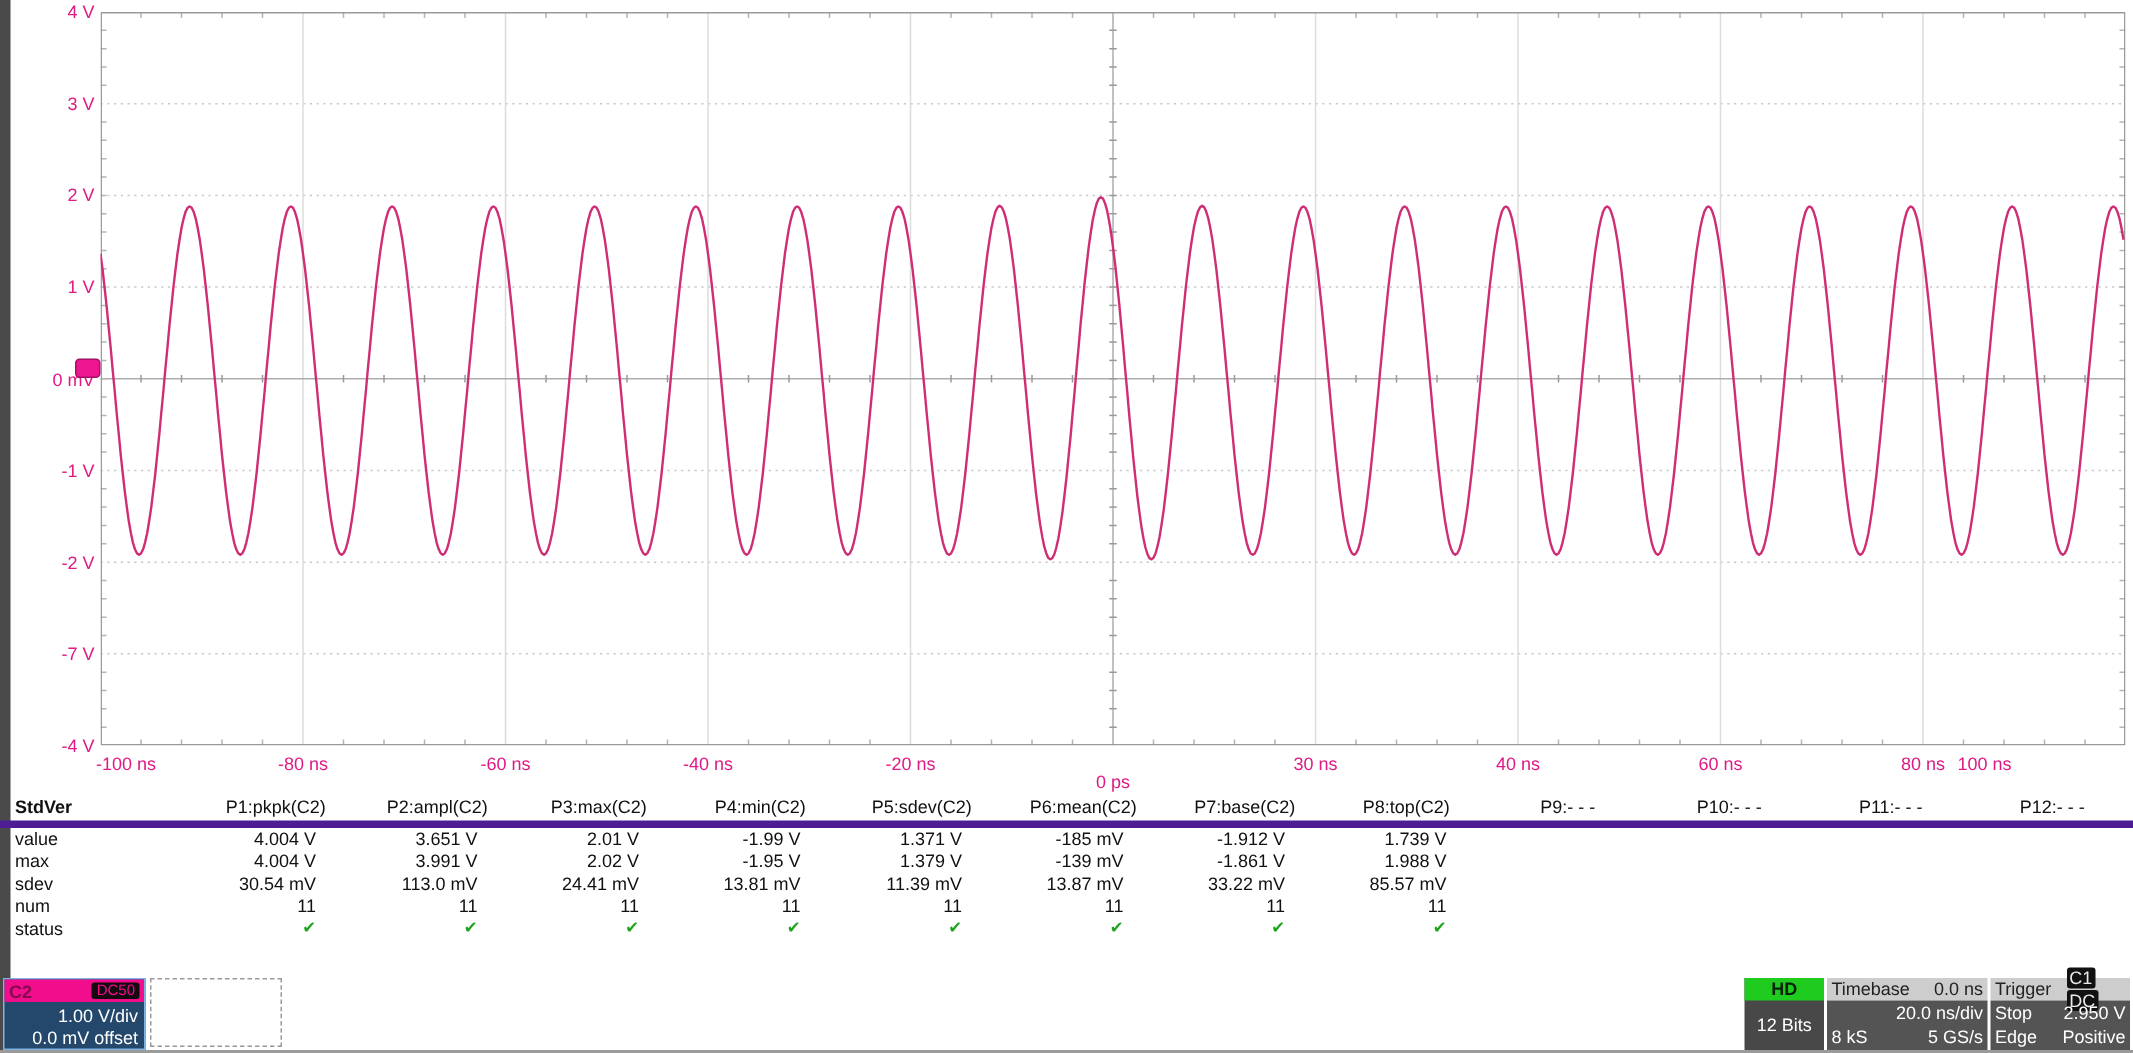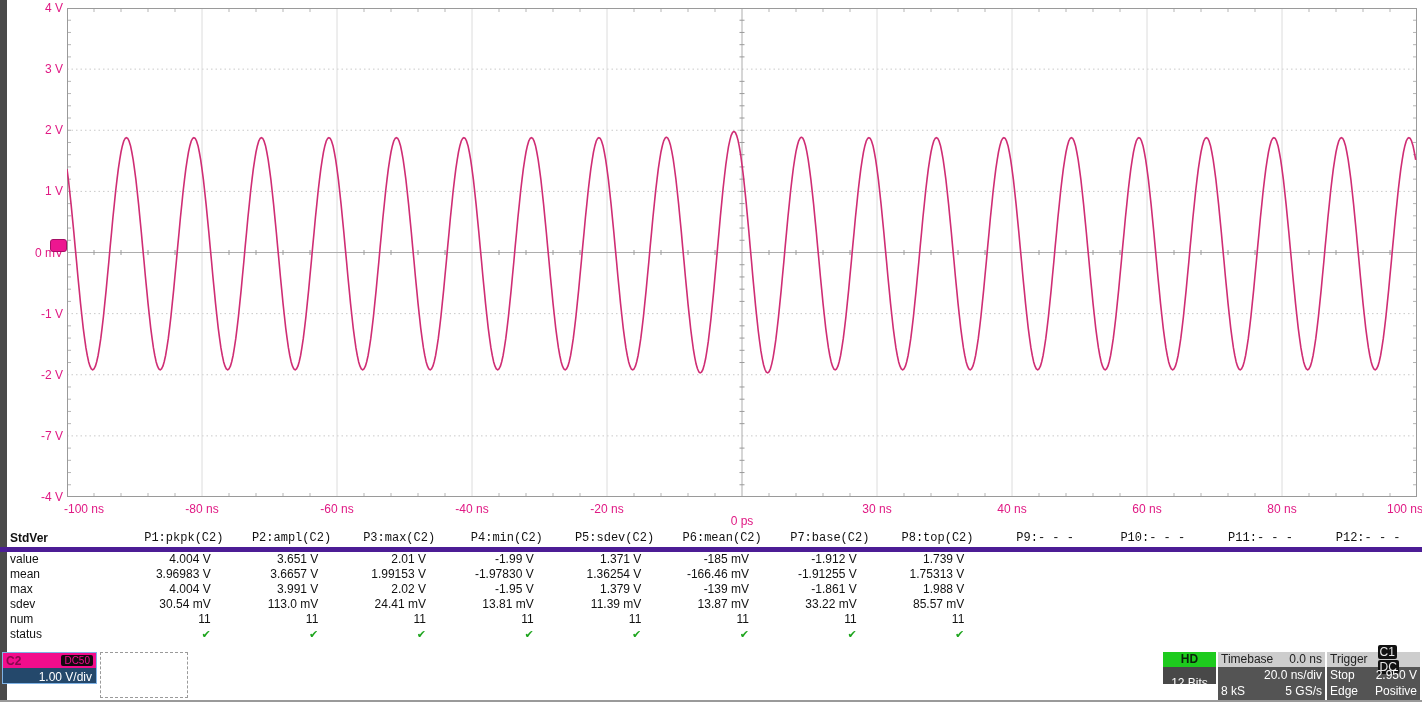--- a/index.html
+++ b/index.html
@@ -14,24 +14,24 @@
     border:1px solid #a60f66;border-radius:3px;box-sizing:border-box;}
   .tlabel{position:absolute;top:502px;height:15px;line-height:15px;font-size:12px;color:#e01a84;
     width:84px;text-align:center;}
   
   #measure-table{position:absolute;left:0;top:530px;width:1422px;font-size:12px;color:#111;}
   .mrow{display:grid;grid-template-columns:130px repeat(12,1fr);height:15px;line-height:15px;}
   .mrow.header{height:17px;line-height:16px;border-bottom:5px solid #4c1d95;}
   .mrow .rowlabel{padding-left:10px;text-align:left;}
   .mrow.header .rowlabel{font-weight:bold;}
   .mcell{text-align:right;padding-right:27px;white-space:nowrap;}
-  .mrow.header .mcell{text-align:center;padding-right:0;font-family:Liberation Mono, monospace;}
+  .mrow.header .mcell{text-align:center;padding-right:0;}
   .mcell.status-ok{color:#1ea51e;font-size:11px;}
   
-  .descbox{position:absolute;top:652px;height:32px;box-sizing:border-box;font-size:12px;}
+  .descbox{position:absolute;top:652px;height:48px;box-sizing:border-box;font-size:12px;}
   #c2-box{left:2px;width:95px;border:1px solid #7fb2e5;background:#24486b;}
   #c2-head{height:15px;background:#f20d8c;display:flex;align-items:center;justify-content:space-between;
     padding:0 3px;}
   #c2-name{color:#87094e;font-weight:bold;font-size:12px;}
   .badge{background:#140a10;color:#f20d8c;font-size:10px;line-height:11px;padding:0 3px;border-radius:2px;}
   #c2-body{color:#fff;text-align:right;padding:2px 4px 0 0;line-height:15px;}
   #empty-slot{left:100px;width:88px;height:46px;border:1px dashed #9a9a9a;background:#fff;}
   #hd-box{left:1163px;width:53px;background:#484848;}
   #hd-head{height:15px;background:#1ecb1e;color:#0a230a;font-weight:bold;text-align:center;line-height:15px;}
   #hd-body{color:#fff;text-align:center;line-height:32px;}
@@ -316,21 +316,21 @@
       <div class="tlabel" style="text-align: left; left: 64px;">-100 ns</div>
       <div class="tlabel" style="left: 160px;">-80 ns</div>
       <div class="tlabel" style="left: 295px;">-60 ns</div>
       <div class="tlabel" style="left: 430px;">-40 ns</div>
       <div class="tlabel" style="left: 565px;">-20 ns</div>
       <div class="tlabel" style="left: 700px; margin-top: 12px;">0 ps</div>
       <div class="tlabel" style="left: 835px;">30 ns</div>
       <div class="tlabel" style="left: 970px;">40 ns</div>
       <div class="tlabel" style="left: 1105px;">60 ns</div>
       <div class="tlabel" style="left: 1240px;">80 ns</div>
-      <div class="tlabel" style="text-align: right; left: 1339px;">100 ns</div>
+      <div class="tlabel" style="text-align: right; left: 1257px;">100 ns</div>
     </div>
 
   <div id="measure-table">
       <div class="mrow header">
         <div class="rowlabel">StdVer</div>
         <div class="mcell">P1:pkpk(C2)</div>
         <div class="mcell">P2:ampl(C2)</div>
         <div class="mcell">P3:max(C2)</div>
         <div class="mcell">P4:min(C2)</div>
         <div class="mcell">P5:sdev(C2)</div>
@@ -351,35 +351,20 @@
         <div class="mcell">1.371 V</div>
         <div class="mcell">-185 mV</div>
         <div class="mcell">-1.912 V</div>
         <div class="mcell">1.739 V</div>
         <div class="mcell"></div>
         <div class="mcell"></div>
         <div class="mcell"></div>
         <div class="mcell"></div>
       </div>
       <div class="mrow">
-        <div class="rowlabel">mean</div>
-        <div class="mcell">3.96983 V</div>
-        <div class="mcell">3.6657 V</div>
-        <div class="mcell">1.99153 V</div>
-        <div class="mcell">-1.97830 V</div>
-        <div class="mcell">1.36254 V</div>
-        <div class="mcell">-166.46 mV</div>
-        <div class="mcell">-1.91255 V</div>
-        <div class="mcell">1.75313 V</div>
-        <div class="mcell"></div>
-        <div class="mcell"></div>
-        <div class="mcell"></div>
-        <div class="mcell"></div>
-      </div>
-      <div class="mrow">
         <div class="rowlabel">max</div>
         <div class="mcell">4.004 V</div>
         <div class="mcell">3.991 V</div>
         <div class="mcell">2.02 V</div>
         <div class="mcell">-1.95 V</div>
         <div class="mcell">1.379 V</div>
         <div class="mcell">-139 mV</div>
         <div class="mcell">-1.861 V</div>
         <div class="mcell">1.988 V</div>
         <div class="mcell"></div>

